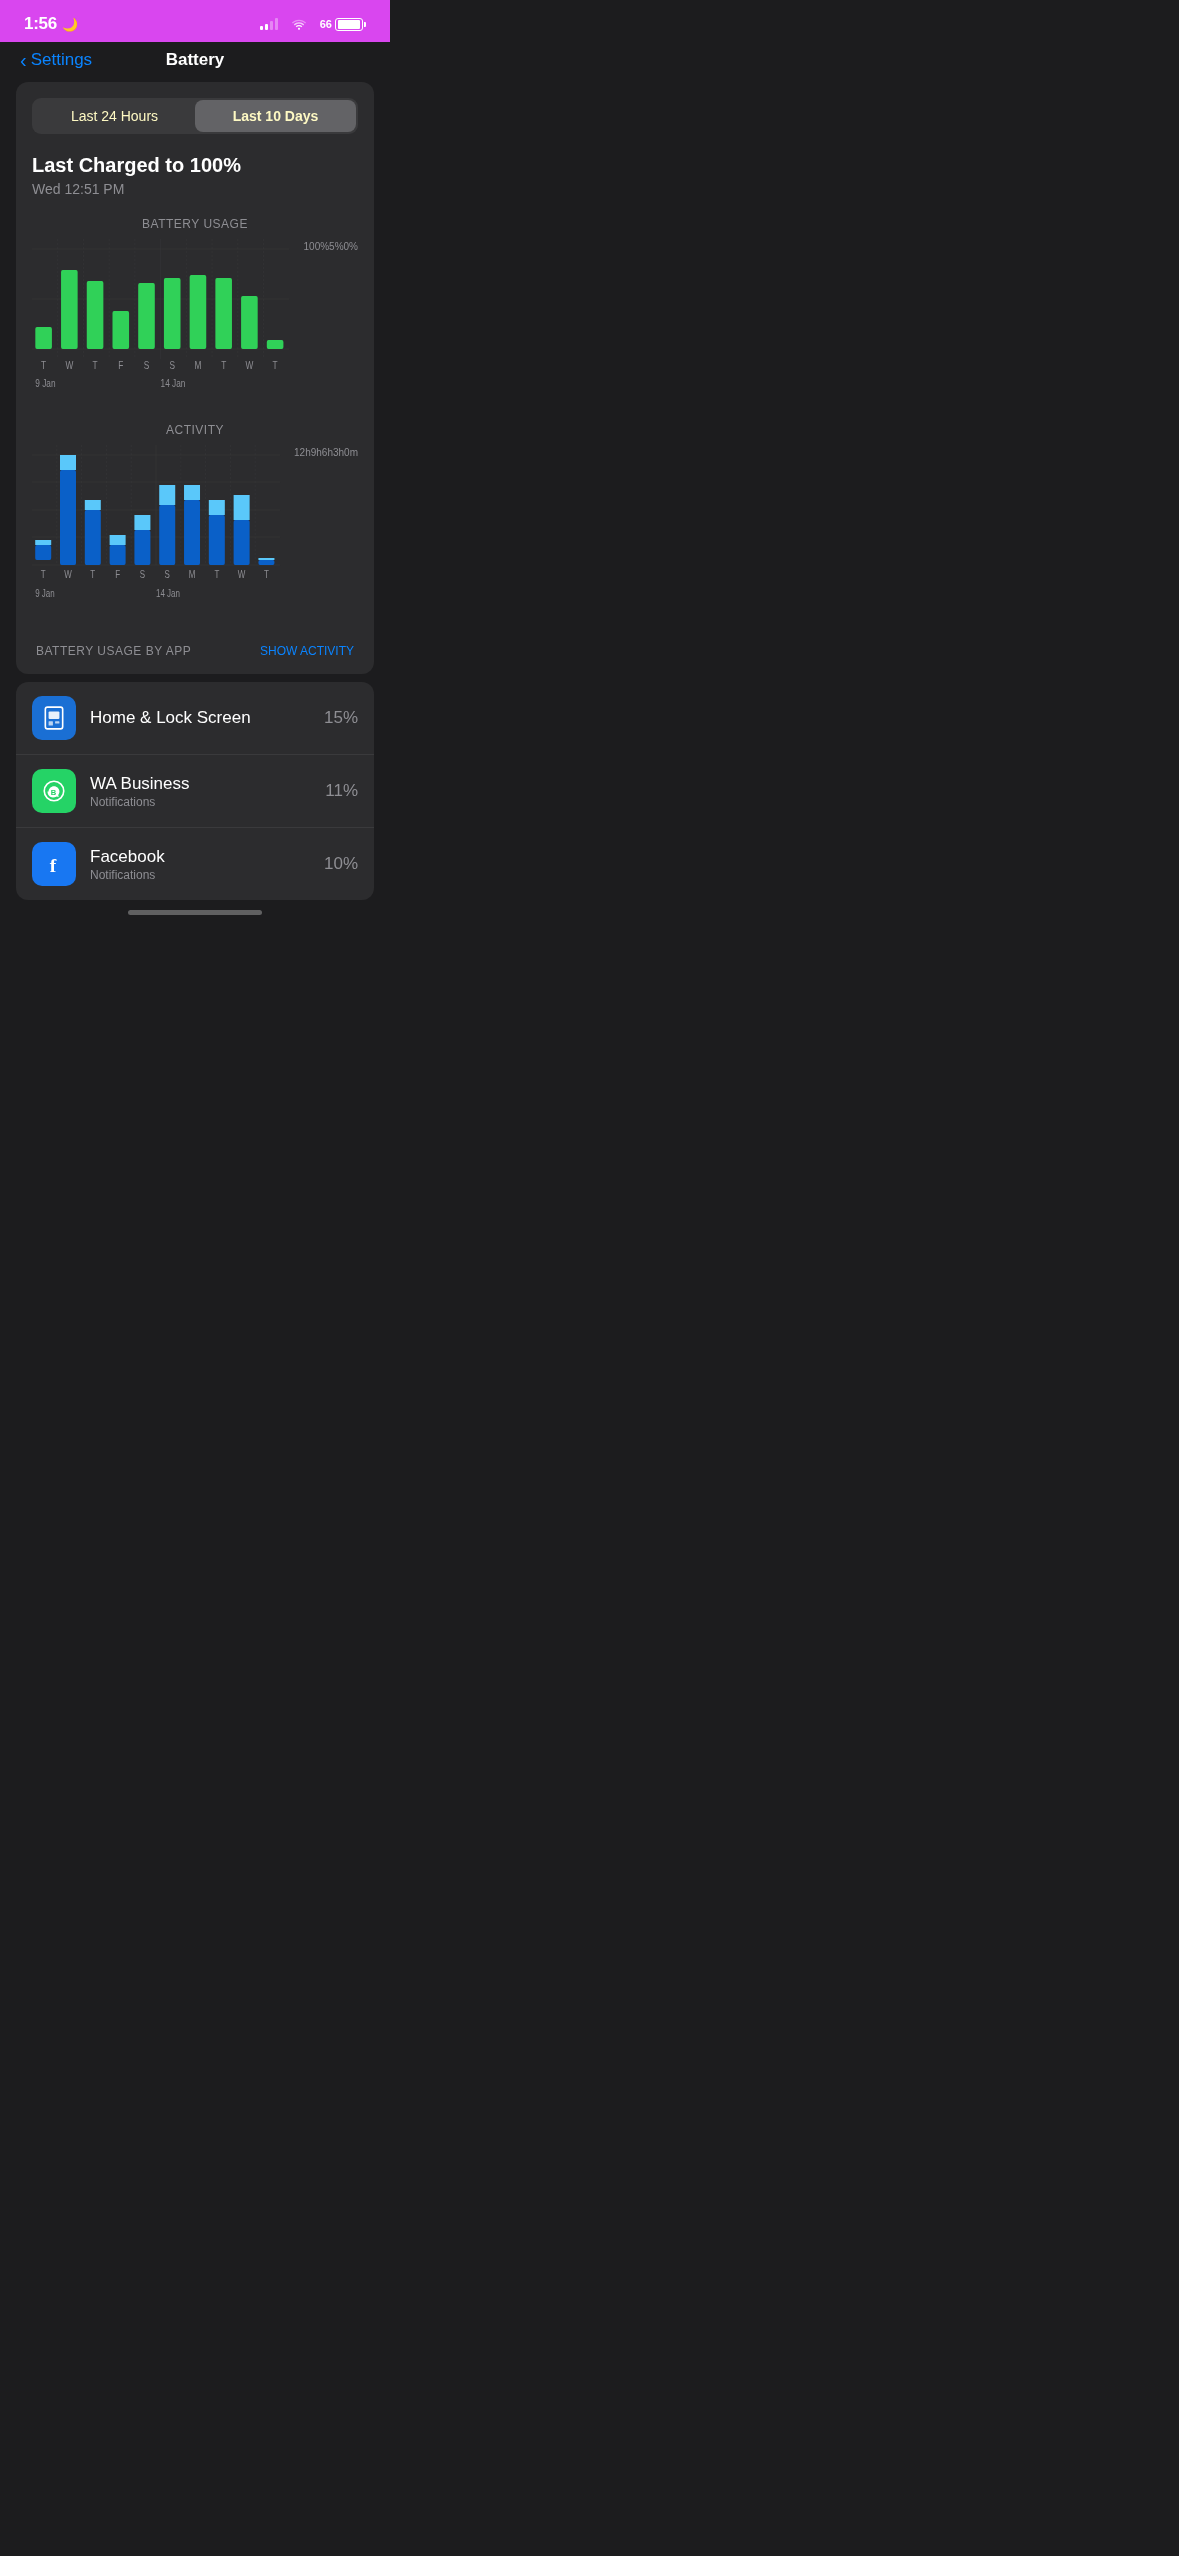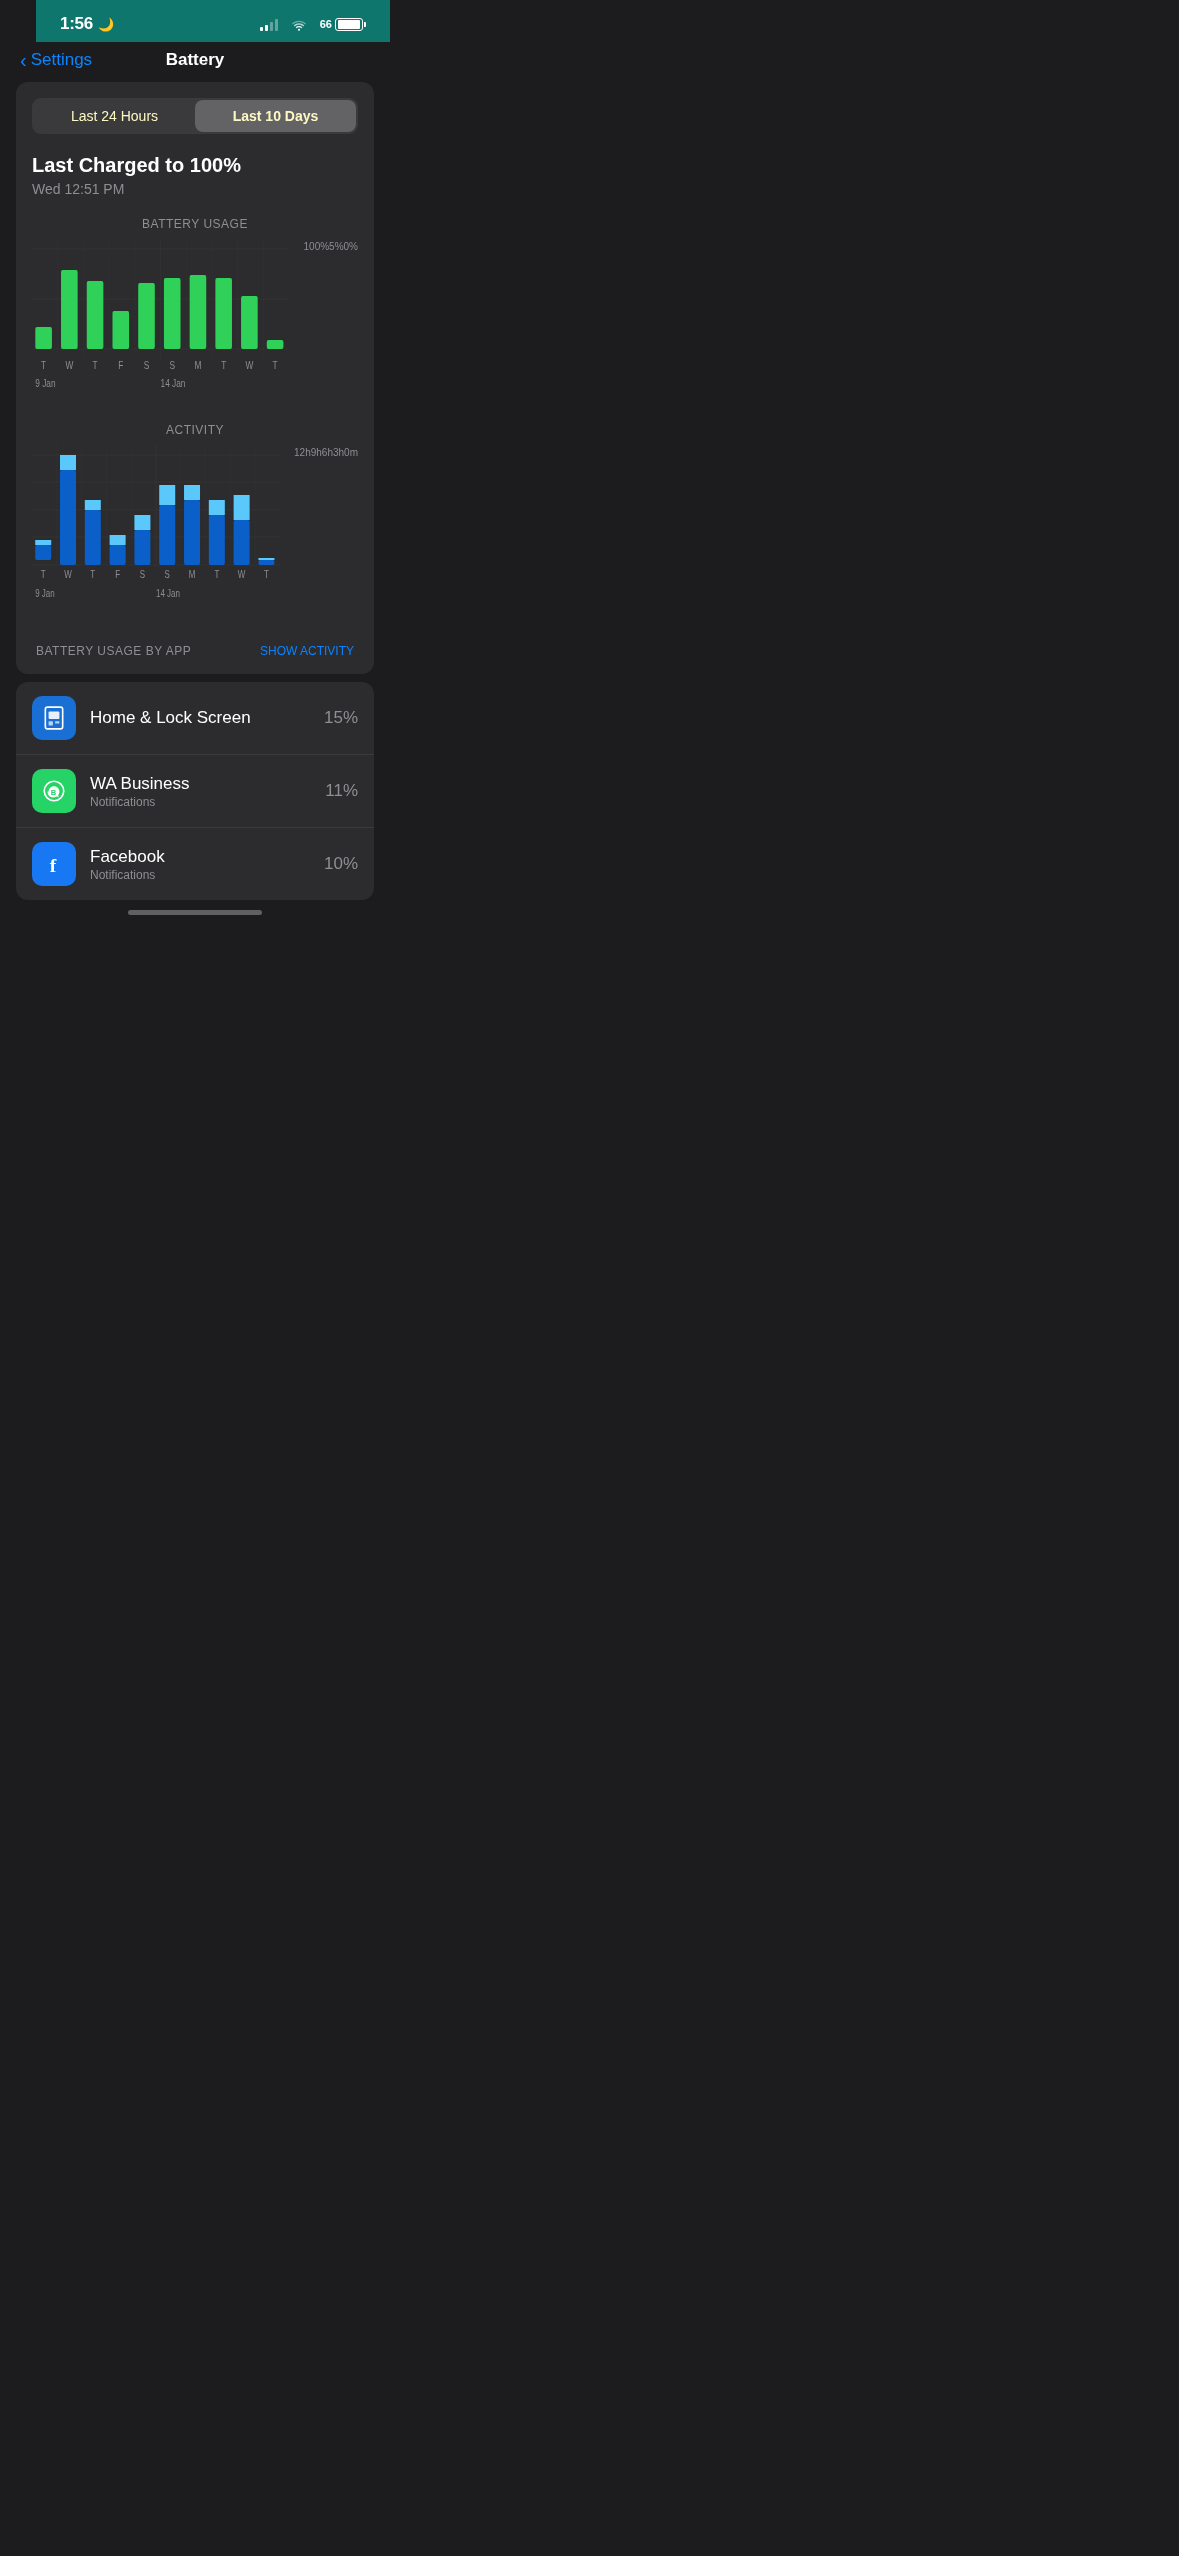--- a/index.html
+++ b/index.html
@@ -13,32 +13,31 @@
       min-height: 100vh;
       overflow-x: hidden;
     }
 
     
     .status-bar {
       display: flex;
       justify-content: space-between;
       align-items: center;
       padding: 14px 24px 8px;
-      background: #0f766e;
-      margin-left: 36px;
+      background: #d946ef;
     }
     .status-time {
       font-size: 17px;
       font-weight: 600;
       color: #fff;
       letter-spacing: -0.3px;
     }
     .status-icons {
       display: flex;
-      align-items: flex-end;
+      align-items: center;
       gap: 13px;
     }
     .signal-bars {
       display: flex;
       align-items: flex-end;
       gap: 2px;
       height: 12px;
     }
     .signal-bar {
       width: 3px;

